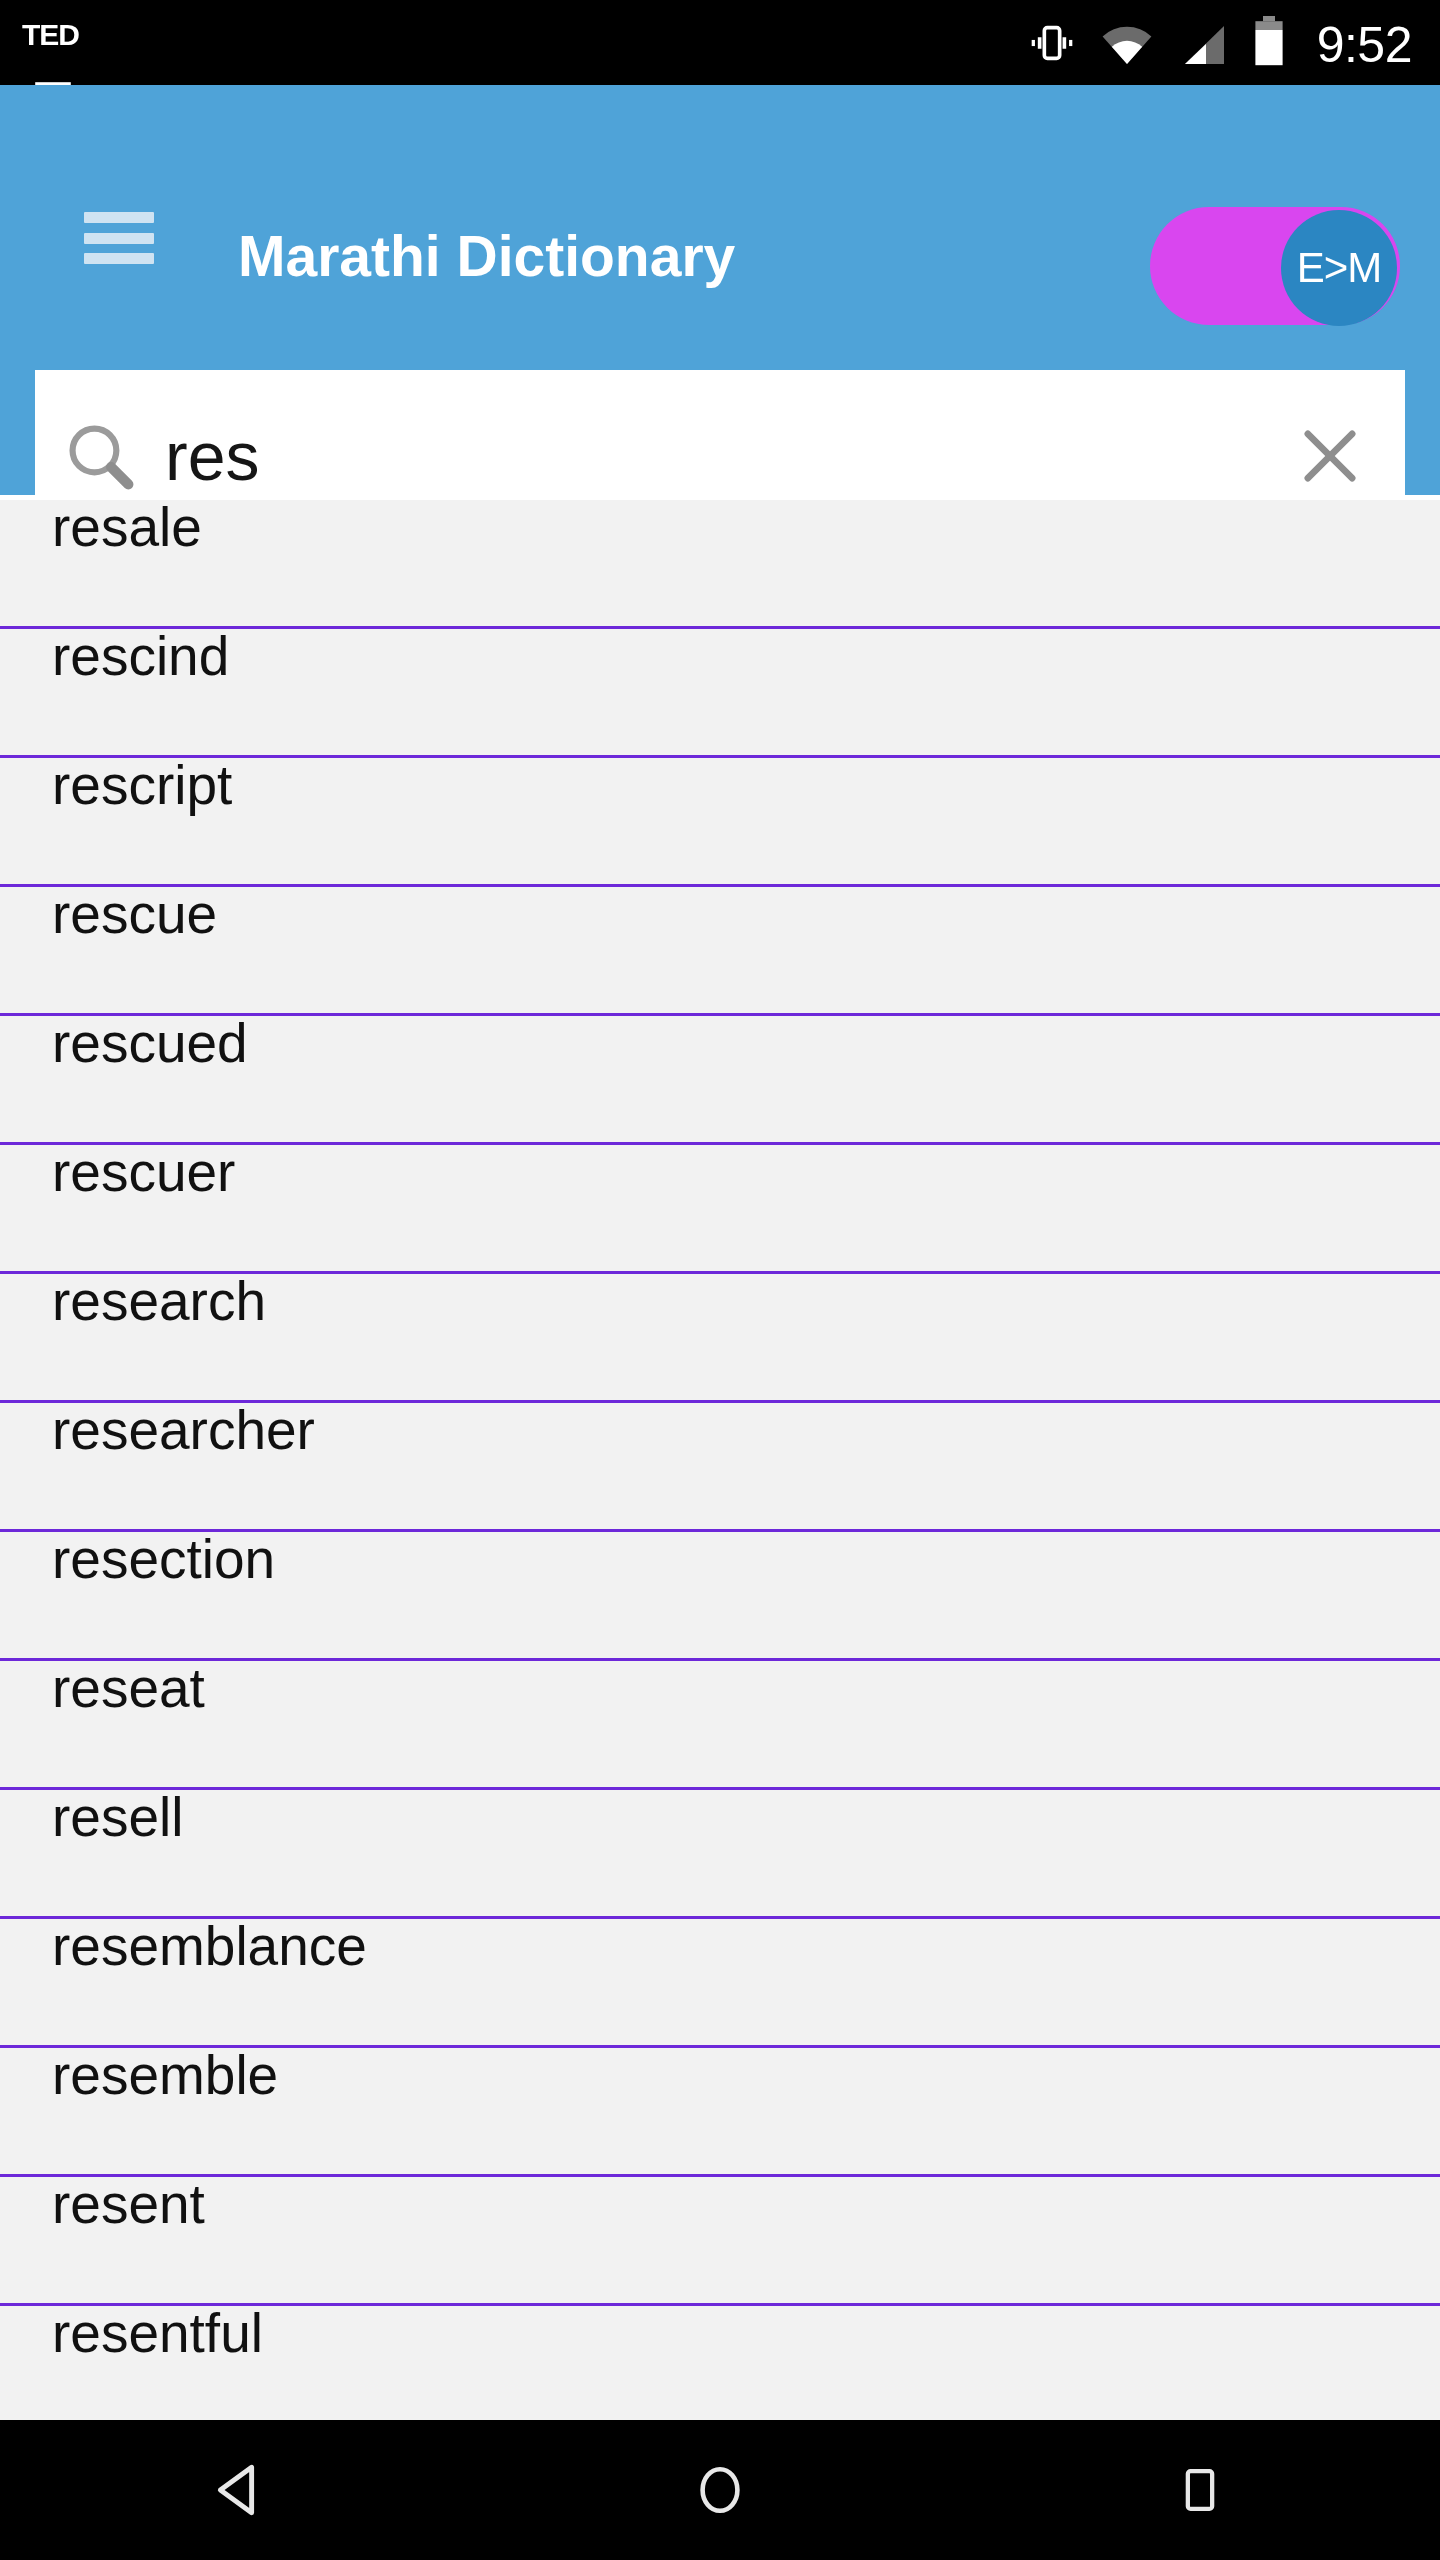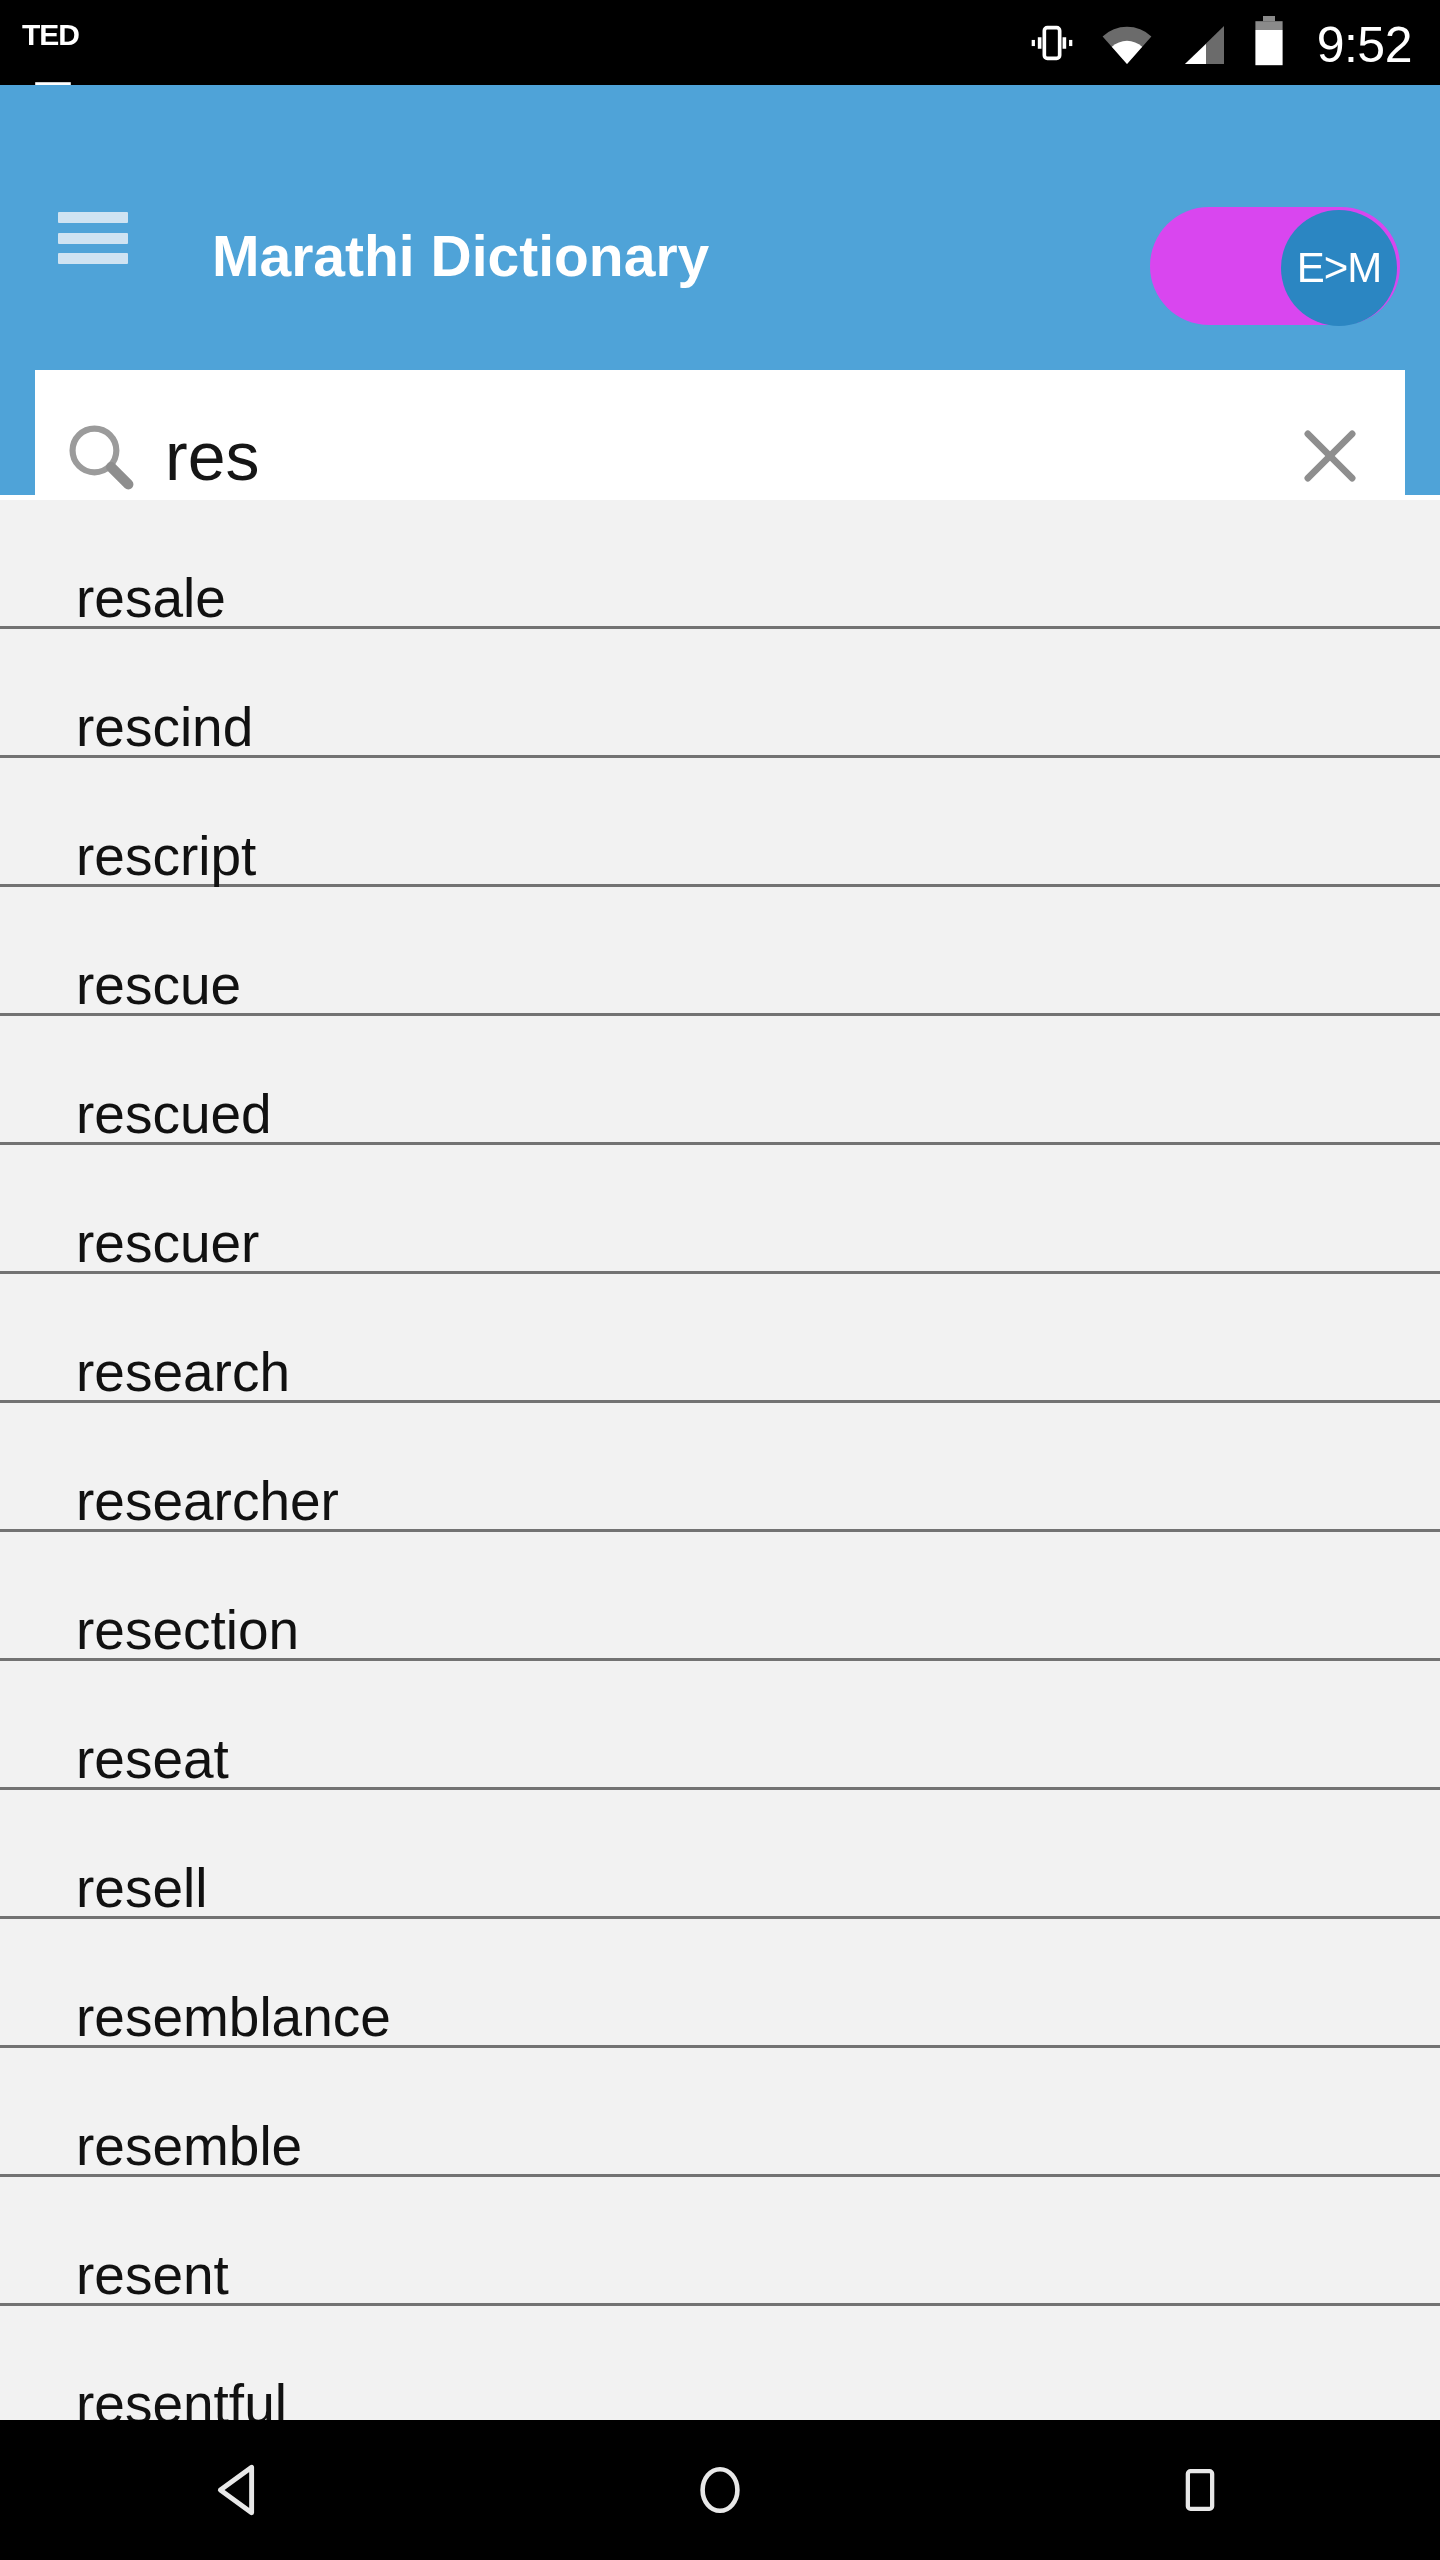--- a/index.html
+++ b/index.html
@@ -35,21 +35,21 @@
   .ico { display:block; }
 
   
   .appbar {
     position:absolute; left:0; top:85px;
     width:1440px; height:410px;
     background:#4fa3d8;
   }
   .appbar-top {
     position:relative; height:175px;
-    display:flex; align-items:center;
+    display:flex; align-items:center;margin-left:26px;
   }
   .hamburger {
     position:absolute; left:58px; top:127px;
     width:70px; height:52px;
     display:flex; flex-direction:column; justify-content:space-between;
     cursor:pointer;
   }
   .hamburger span {
     display:block; width:70px; height:11px;
     background:#cfe3f2; border-radius:1px;
@@ -103,24 +103,23 @@
   .list {
     position:absolute; left:0; top:500px;
     width:1440px; height:1920px;
     background:#ffffff;
     overflow:hidden;
   }
   .list-item {
     position:relative;
     height:129px;
     background:#f2f2f2;
-    border-bottom:3px solid #737373;
-    display:flex; align-items:flex-end;
-    cursor:pointer;
-    padding-left:24px;
+    border-bottom:3px solid #6d28d9;
+    display:flex; align-items:flex-start;
+    cursor:pointer;
   }
   .list-item .word {
     padding-left:52px;
     font-size:55px; color:#111111; font-weight:400;
     line-height:1; white-space:nowrap;
   }
 
   
   .navbar {
     position:absolute; left:0; bottom:0;

